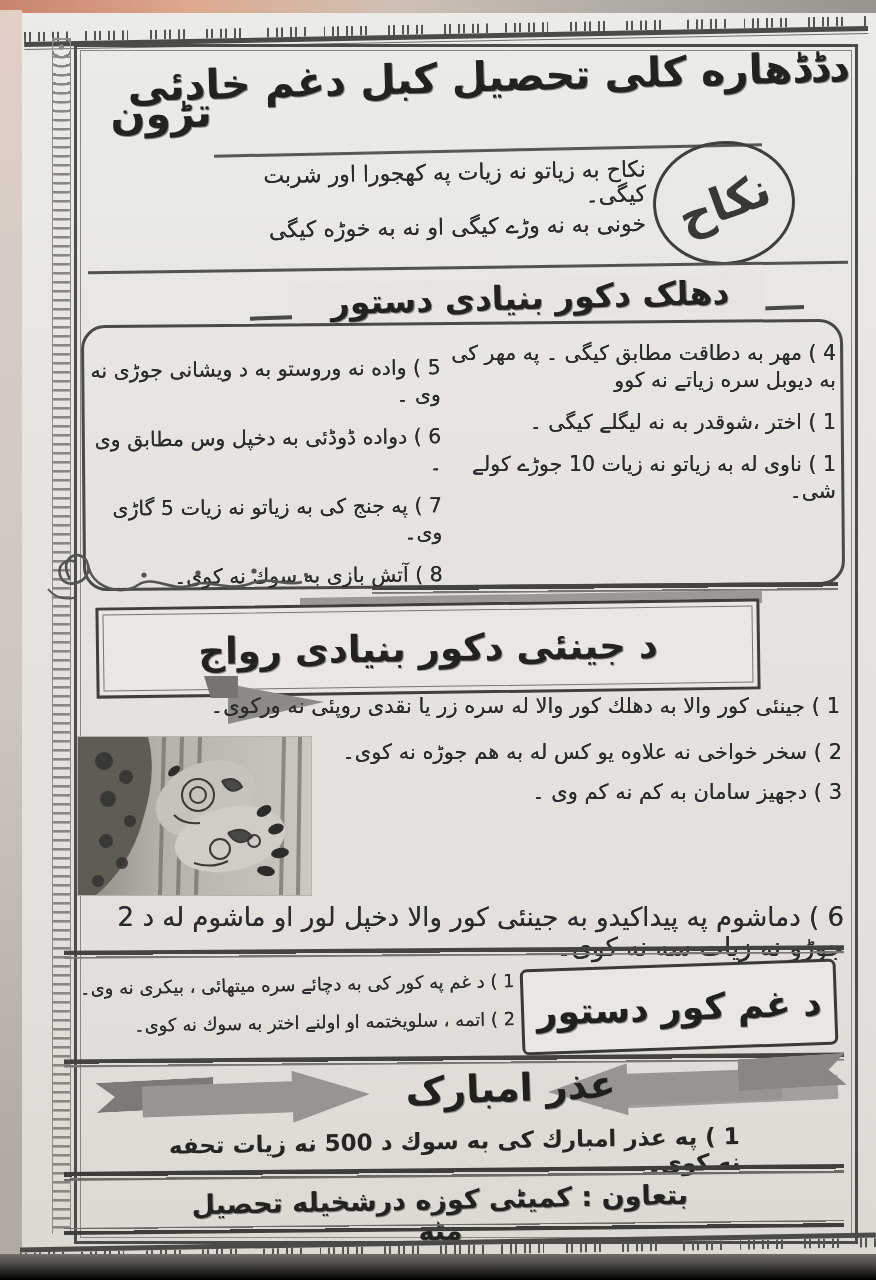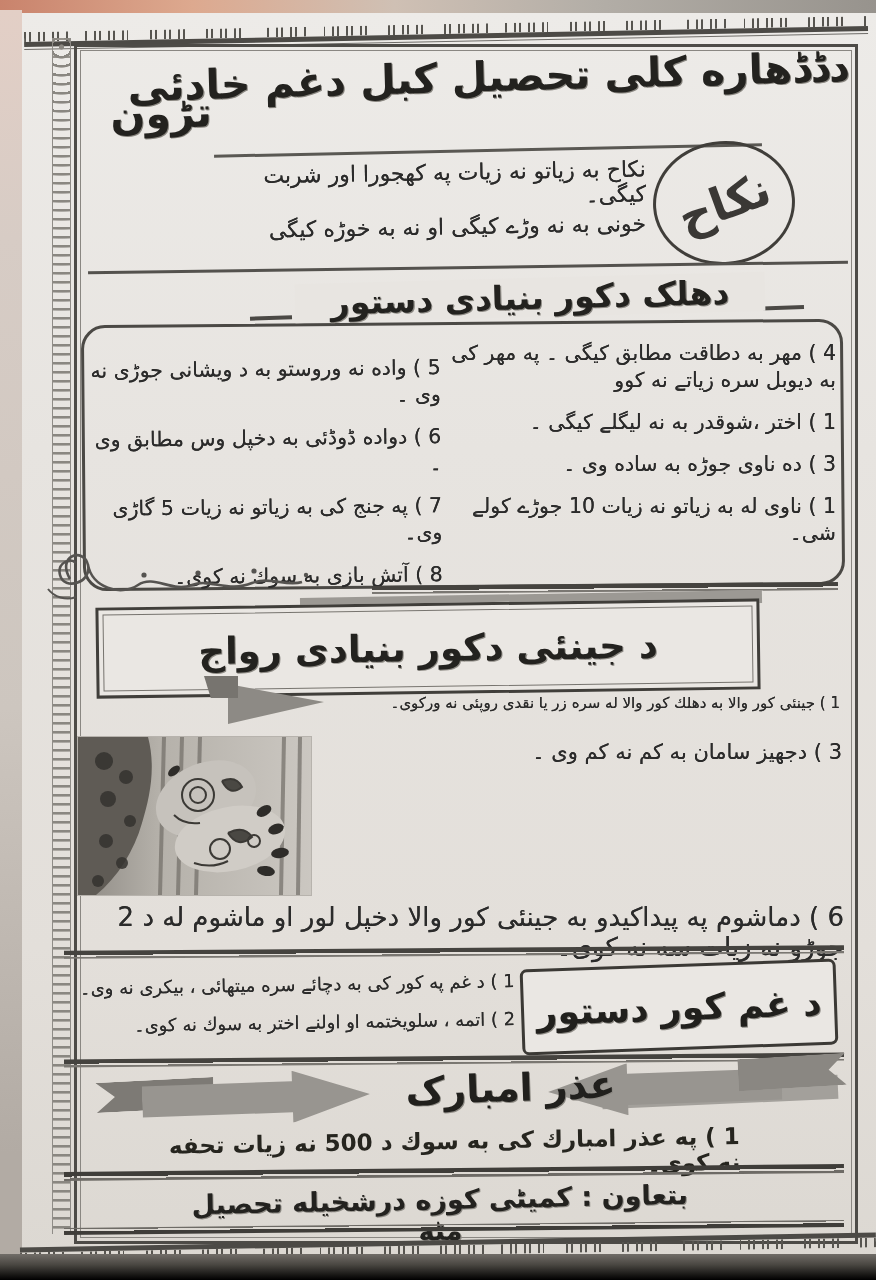--- a/index.html
+++ b/index.html
@@ -69,21 +69,21 @@
   
   .banner-back{position:absolute;left:300px;top:594px;width:462px;height:13px;background:#9c9994;transform:rotate(-1deg);}
   .bride-banner{position:absolute;left:96px;top:603px;width:658px;height:85px;border:3px solid #403e3a;
     background:#eae7e3;transform:rotate(-0.8deg);display:flex;align-items:center;justify-content:center;}
   .bride-banner .inner{position:absolute;inset:4px;border:1px solid #77746f;}
   .bride-banner .txt{font-size:37px;font-weight:bold;color:#23221f;text-shadow:1px 1px 0 #8d8a84;}
   .banner-fold{position:absolute;left:228px;top:684px;width:96px;height:40px;background:#8d8a85;
     clip-path:polygon(0 0,100% 45%,0 100%);}
   .banner-fold2{position:absolute;left:204px;top:676px;width:34px;height:22px;background:#77746f;
     clip-path:polygon(0 0,100% 0,100% 100%,20% 100%);}
-  .bride-item1{position:absolute;left:92px;top:694px;width:748px;font-size:15px;text-shadow:0 0 .6px #3c3a37;}
+  .bride-item1{position:absolute;left:92px;top:694px;width:748px;font-size:21px;text-shadow:0 0 .6px #3c3a37;}
   .bride-items{position:absolute;left:332px;top:740px;width:510px;font-size:21px;text-shadow:0 0 .6px #3c3a37;}
   .bride-items .item{margin-bottom:16px;}
   .bride-item6{position:absolute;left:64px;top:902px;width:780px;font-size:26px;text-shadow:0 0 .6px #3c3a37;}
   .photo{position:absolute;left:78px;top:737px;width:233px;height:158px;box-shadow:0 0 0 1px #b7b3ad;}
   .post-bride-rule{position:absolute;left:64px;top:948px;width:780px;height:8px;transform:rotate(-0.4deg);
     background:linear-gradient(#45433f 0 55%,transparent 55% 75%,#7a7772 75% 100%);}
   
   .mourning-box{position:absolute;left:521px;top:964px;width:310px;height:80px;border:3px solid #3b3935;
     border-radius:7px;background:#eae7e3;transform:rotate(-2deg);display:flex;align-items:center;justify-content:center;}
   .mourning-box span{font-size:36px;font-weight:bold;color:#21201d;text-shadow:1px 1px 0 #8d8a84;}
@@ -147,21 +147,20 @@
   <div class="header-rule"></div>
 
   <div class="groom-frame"></div>
   <div class="dash dash-a"></div>
   <div class="dash dash-b"></div>
   <div class="groom-title">دهلک دکور بنیادی دستور</div>
 
   <div class="rules-col col-right">
     <div class="item">4 ) مهر به دطاقت مطابق کیگی ۔ په مهر کی به دیوبل سره زیاتے نه کوو</div>
     <div class="item">1 ) اختر ،شوقدر به نه لیگلے کیگی ۔</div>
-    <div class="item">3 ) ده ناوی جوڑه به ساده وی ۔</div>
     <div class="item">1 ) ناوی له به زیاتو نه زیات 10 جوڑے کولے شی۔</div>
   </div>
   <div class="rules-col col-left">
     <div class="item">5 ) واده نه وروستو به د ویشانی جوڑی نه وی ۔</div>
     <div class="item">6 ) دواده ڈوڈئی به دخپل وس مطابق وی ۔</div>
     <div class="item">7 ) په جنج کی به زیاتو نه زیات 5 گاڑی وی۔</div>
     <div class="item">8 ) آتش بازی به سوك نه کوی۔</div>
     <div class="item">9 ) هیجڑاگان یا ڈمان به سوك نه راولی۔</div>
   </div>
 
@@ -227,20 +226,21 @@
     <g fill="#2e2c29">
       <ellipse cx="186" cy="74" rx="8" ry="5" transform="rotate(-30 186 74)"></ellipse>
       <ellipse cx="198" cy="92" rx="8" ry="5" transform="rotate(-20 198 92)"></ellipse>
       <ellipse cx="202" cy="116" rx="9" ry="5" transform="rotate(-10 202 116)"></ellipse>
       <ellipse cx="188" cy="134" rx="9" ry="5" transform="rotate(8 188 134)"></ellipse>
       <ellipse cx="96" cy="34" rx="7" ry="4" transform="rotate(-40 96 34)"></ellipse>
     </g>
   </svg>
 
   <div class="bride-items">
+    <div class="item">2 ) سخر خواخی نه علاوه یو کس له به هم جوڑه نه کوی۔</div>
     <div class="item">3 ) دجهیز سامان به کم نه کم وی ۔</div>
   </div>
   <div class="bride-item6">6 ) دماشوم په پیداکیدو به جینئی کور والا دخپل لور او ماشوم له د 2 جوڑو نه زیات سه نه کوی۔</div>
   <div class="post-bride-rule"></div>
 
   <div class="mourning-box">
     <span>د غم کور دستور</span>
   </div>
   <div class="mourning-items">
     <div class="item">1 ) د غم په کور کی به دچائے سره میتهائی ، بیکری نه وی۔</div>

